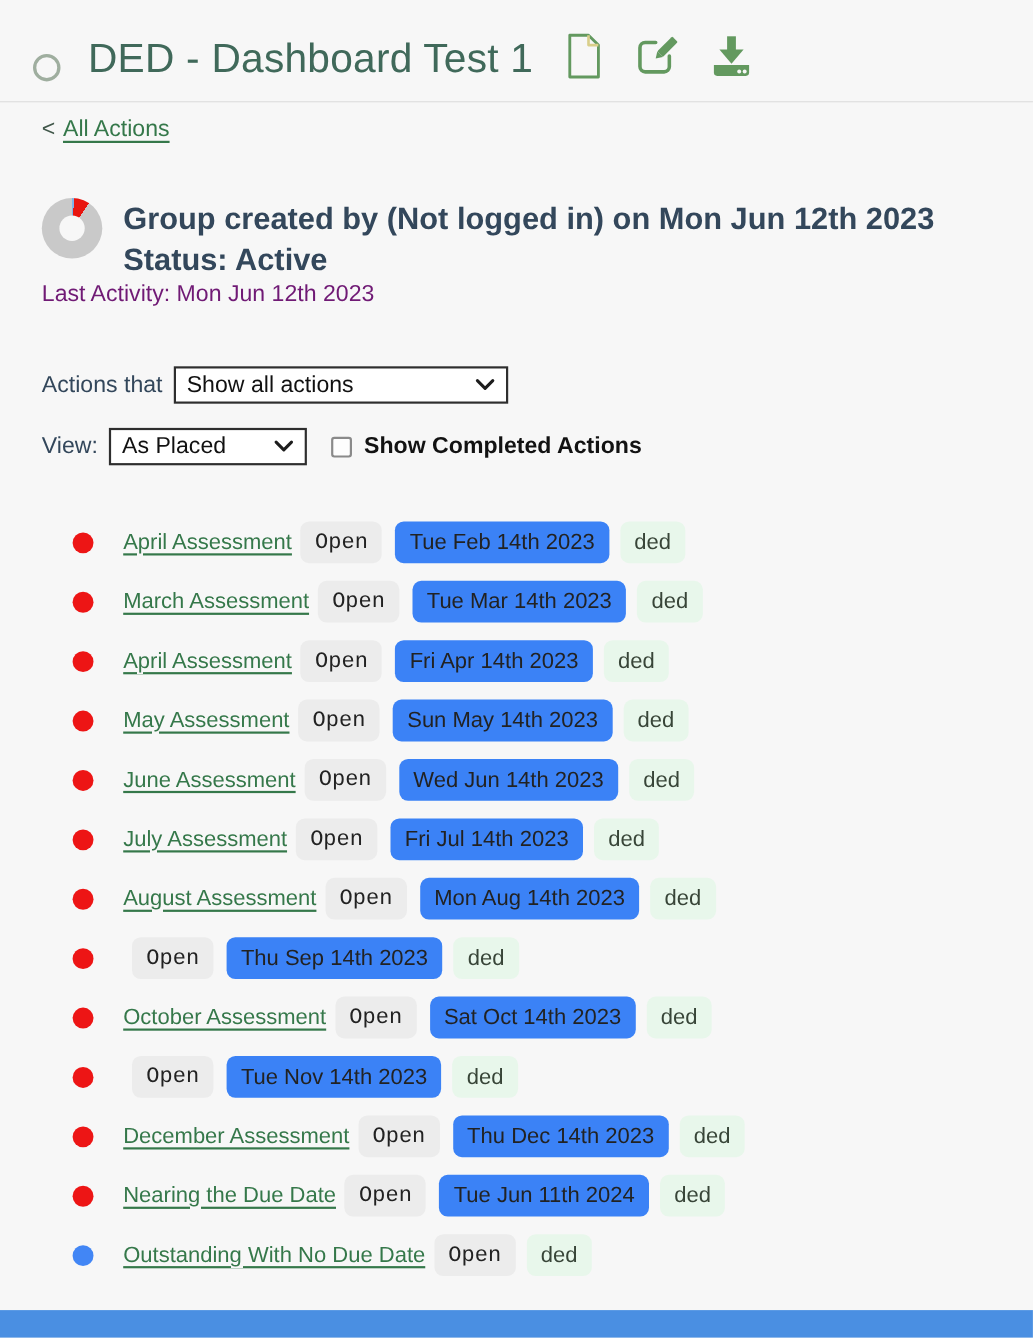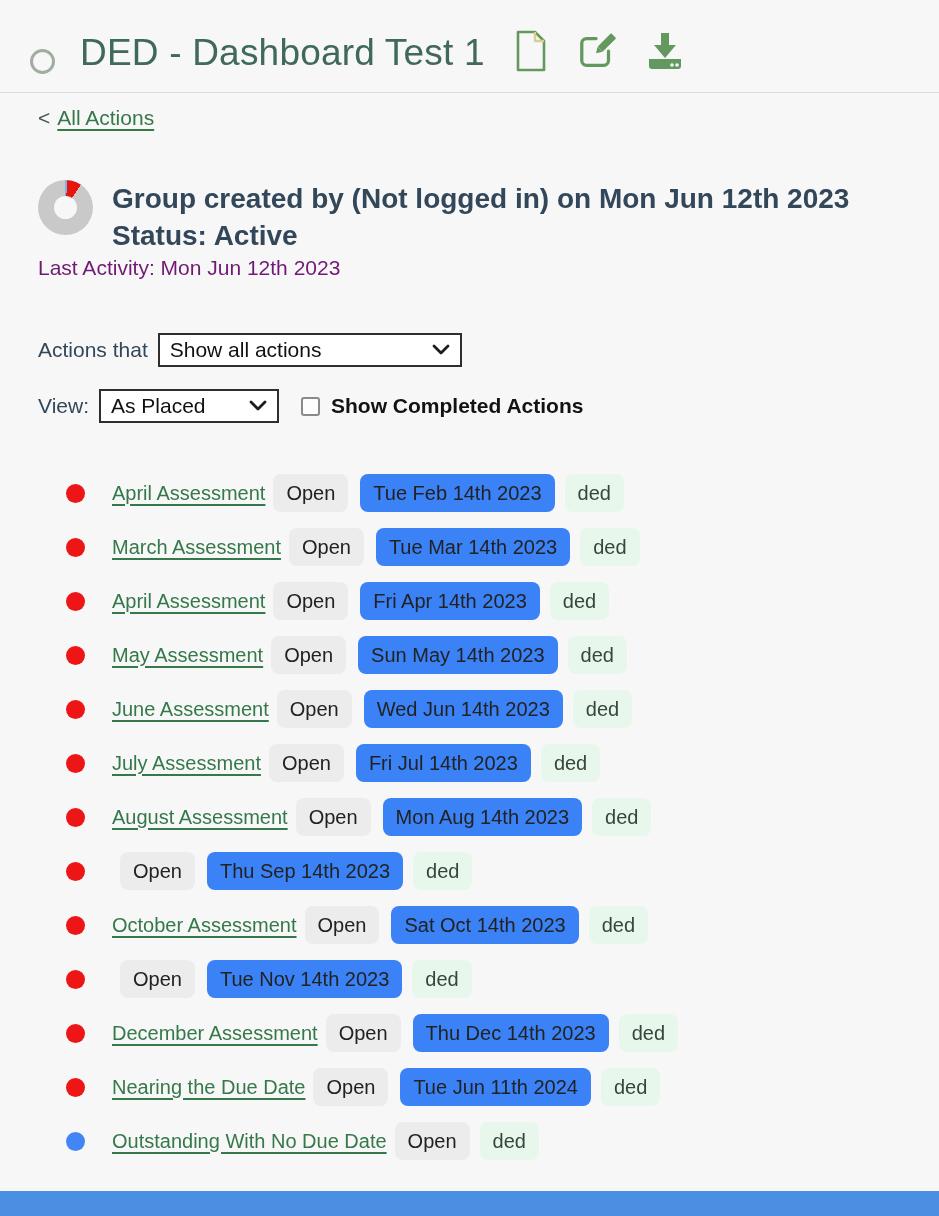--- a/index.html
+++ b/index.html
@@ -44,21 +44,21 @@
   .sel-view { width:180px; }
   .checkbox { width:19px; height:19px; border:2px solid #8a8a8a; border-radius:3px; background:#fdfdfd; margin-left:22px; cursor:pointer; flex:none; }
   .chk-label { font-weight:bold; color:#121212; margin-left:11px; white-space:nowrap; }
 
   
   .actions-list { position:absolute; top:466px; left:66px; width:860px; }
   .action-row { height:54px; display:flex; align-items:center; }
   .dot { width:19px; height:19px; border-radius:50%; margin-right:27px; flex:none; }
   .action-link { font-size:20px; color:#35784a; text-decoration:underline; text-underline-offset:4px; cursor:pointer; white-space:nowrap; }
   .badge { height:38px; display:inline-flex; align-items:center; border-radius:8px; font-size:20px; padding:0 13px; white-space:nowrap; }
-  .badge-open { background:#ececec; color:#222; margin-left:8px; }
+  .badge-open { background:#ececec; color:#222; margin-left:8px;font-family:Liberation Mono, monospace; }
   .badge-date { background:#3b82f6; color:#222; margin-left:12px; }
   .badge-ded  { background:#e8f7eb; color:#384538; margin-left:10px;text-align:right; }
 
   .bottom-bar { position:absolute; left:0; bottom:0; width:939px; height:25px; background:#4a8fe2; }
 
   svg { display:block; }
 </style>
 </head>
 <body>
 

